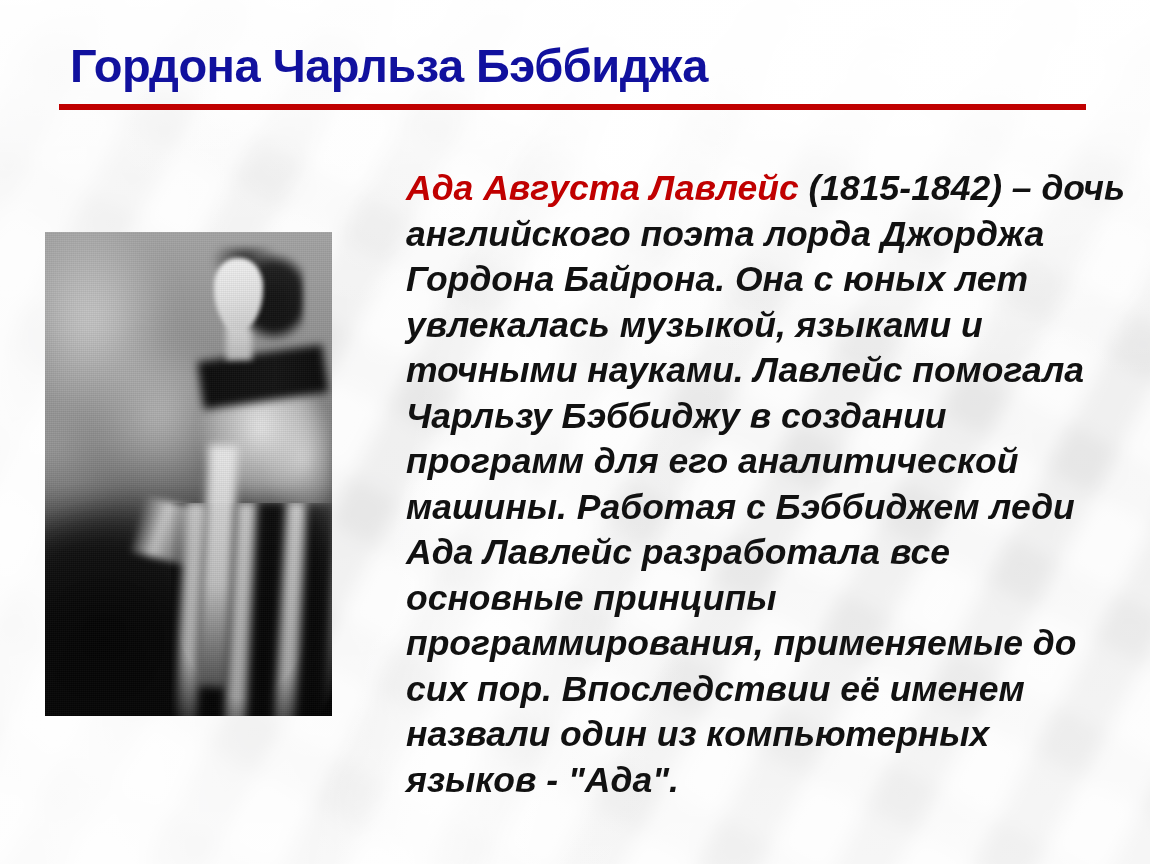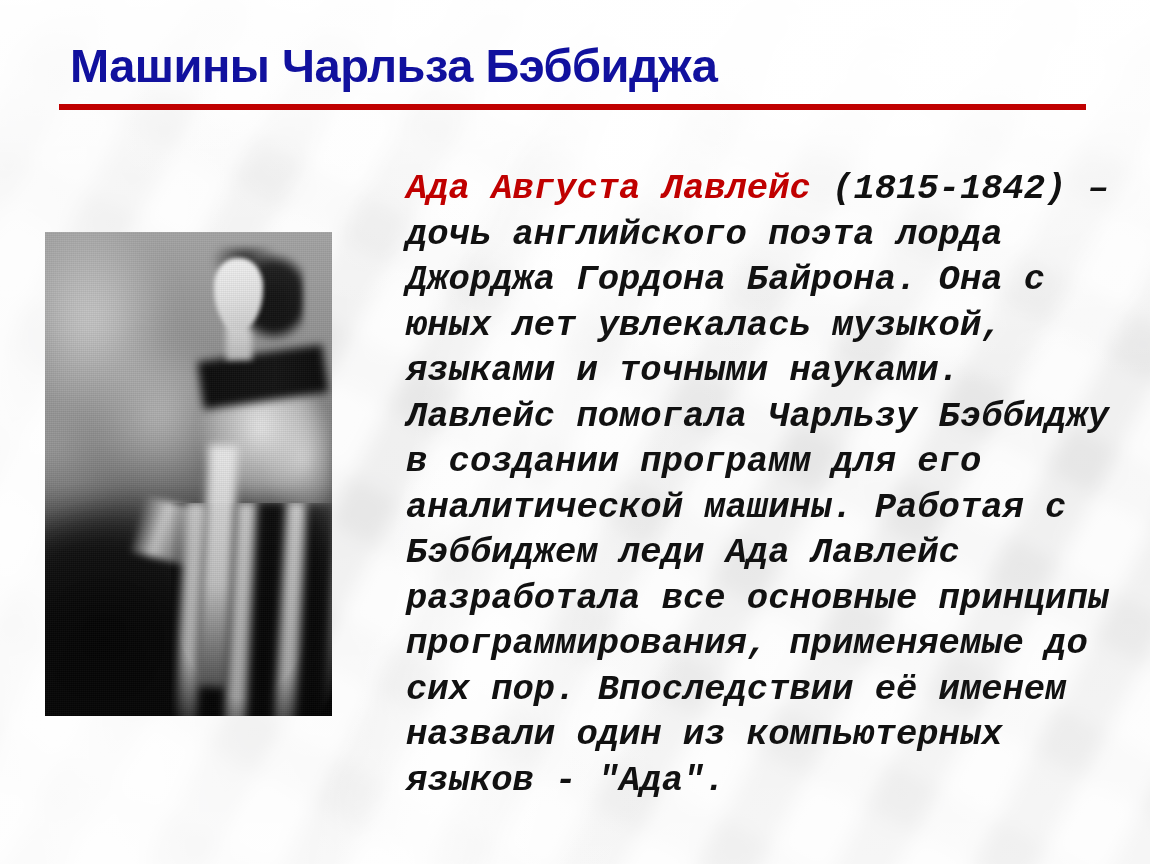--- a/index.html
+++ b/index.html
@@ -244,21 +244,21 @@
       linear-gradient(180deg, rgba(255,255,255,0.10) 0%, rgba(255,255,255,0) 26%, rgba(0,0,0,0.10) 72%, rgba(0,0,0,0.22) 100%);
   }
 
   
   .body-text {
     position: absolute;
     left: 406px;
     top: 166px;
     width: 722px;
     z-index: 3;
-    font-family: Liberation Mono, monospace;
+    font-family: Liberation Sans, sans-serif;
     font-weight: bold;
     font-style: italic;
     font-size: 35.5px;
     line-height: 45.5px;
     color: #111111;
   }
   .body-text .name {
     color: #c00000;
   }
   .body-text .para {
@@ -269,21 +269,21 @@
 <body>
 
 <div class="slide">
 
   <div class="bg-photo">
     <div class="kb"></div>
     <div class="wash"></div>
     <div class="sheen"></div>
   </div>
 
-  <div class="title">Машины Чарльза Бэббиджа</div>
+  <div class="title">Гордона Чарльза Бэббиджа</div>
 
   <div class="title-rule"></div>
 
   <div class="portrait">
     <div class="pbg"></div>
     <div class="clouds"></div>
     <div class="darkmass"></div>
     <div class="dress-light"></div>
     <div class="bodice"></div>
     <div class="skirt"></div>

